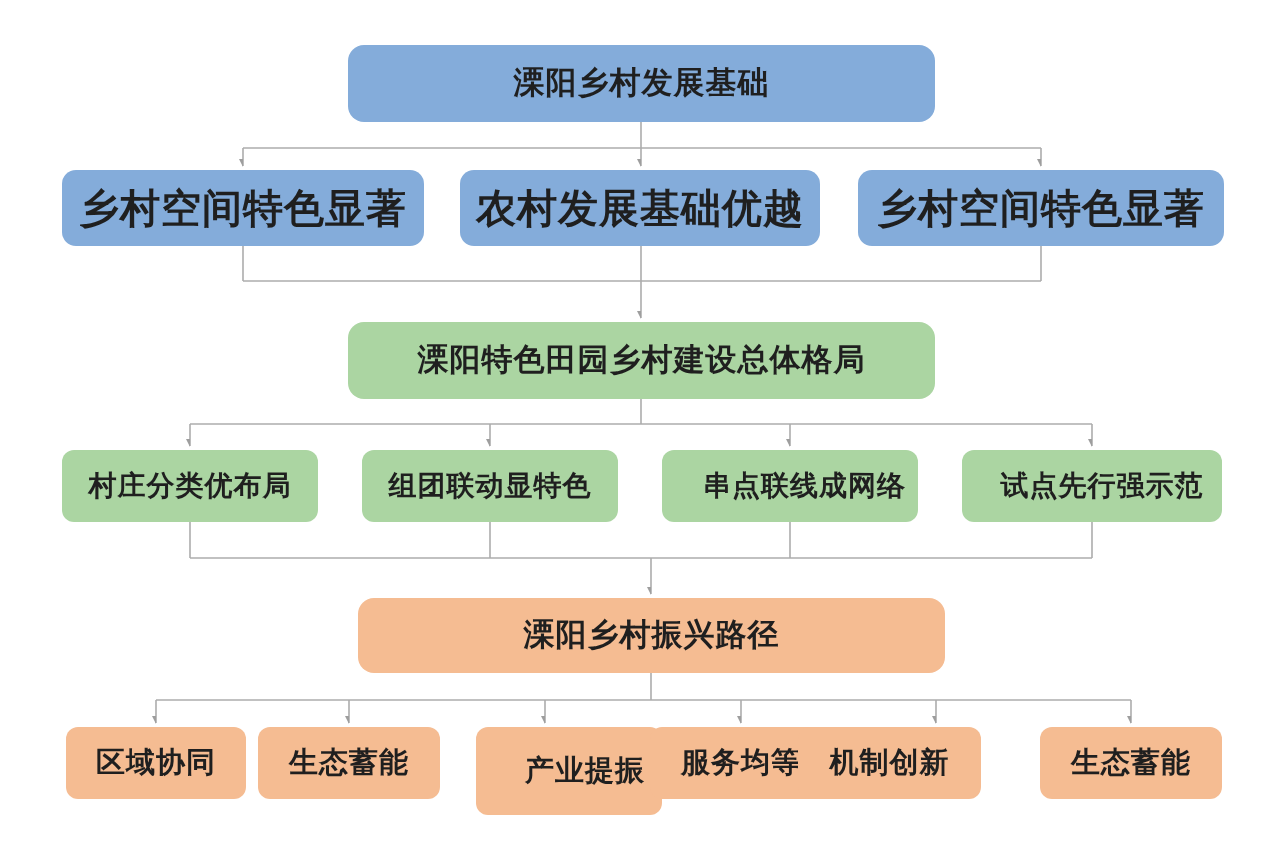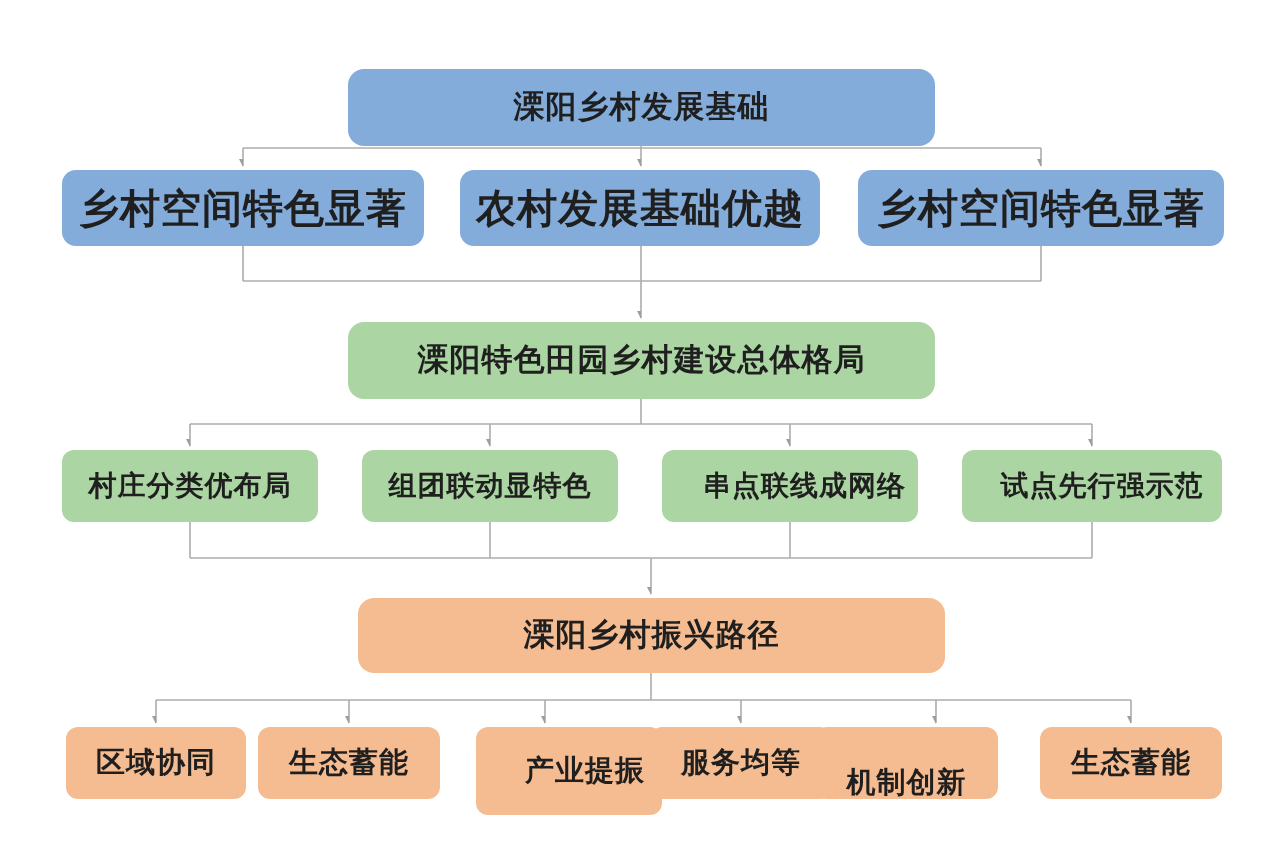--- a/index.html
+++ b/index.html
@@ -85,21 +85,21 @@
       <line x1="156" y1="700" x2="1131" y2="700"></line>
       <line x1="156" y1="700" x2="156" y2="723" marker-end="url(#arrow)"></line>
       <line x1="349" y1="700" x2="349" y2="723" marker-end="url(#arrow)"></line>
       <line x1="545" y1="700" x2="545" y2="723" marker-end="url(#arrow)"></line>
       <line x1="741" y1="700" x2="741" y2="723" marker-end="url(#arrow)"></line>
       <line x1="936" y1="700" x2="936" y2="723" marker-end="url(#arrow)"></line>
       <line x1="1131" y1="700" x2="1131" y2="723" marker-end="url(#arrow)"></line>
     </g>
   </svg>
 
-  <div class="node blue lg" style="left:348px; top:45px; width:587px; height:77px;margin-top:24px;">
+  <div class="node blue lg" style="left:348px; top:45px; width:587px; height:77px;">
     <span>溧阳乡村发展基础</span>
   </div>
 
   <div class="node blue md" style="left:62px; top:170px; width:362px; height:76px;">
     <span>乡村空间特色显著</span>
   </div>
   <div class="node blue md" style="left:460px; top:170px; width:360px; height:76px;">
     <span>农村发展基础优越</span>
   </div>
   <div class="node blue md" style="left:858px; top:170px; width:366px; height:76px;">
@@ -132,20 +132,20 @@
   </div>
   <div class="node orange xs" style="left:258px; top:727px; width:182px; height:72px;">
     <span>生态蓄能</span>
   </div>
   <div class="node orange xs" style="left:476px; top:727px; width:186px; height:88px;padding-left:32px;">
     <span>产业提振</span>
   </div>
   <div class="node orange xs" style="left:650px; top:727px; width:182px; height:72px;">
     <span>服务均等</span>
   </div>
-  <div class="node orange xs" style="left:815px; top:727px; width:183px; height:72px;align-items:flex-end;">
+  <div class="node orange xs" style="left:798px; top:727px; width:183px; height:72px;">
     <span>机制创新</span>
   </div>
   <div class="node orange xs" style="left:1040px; top:727px; width:182px; height:72px;">
     <span>生态蓄能</span>
   </div>
 
 </div>
 
 </body></html>

